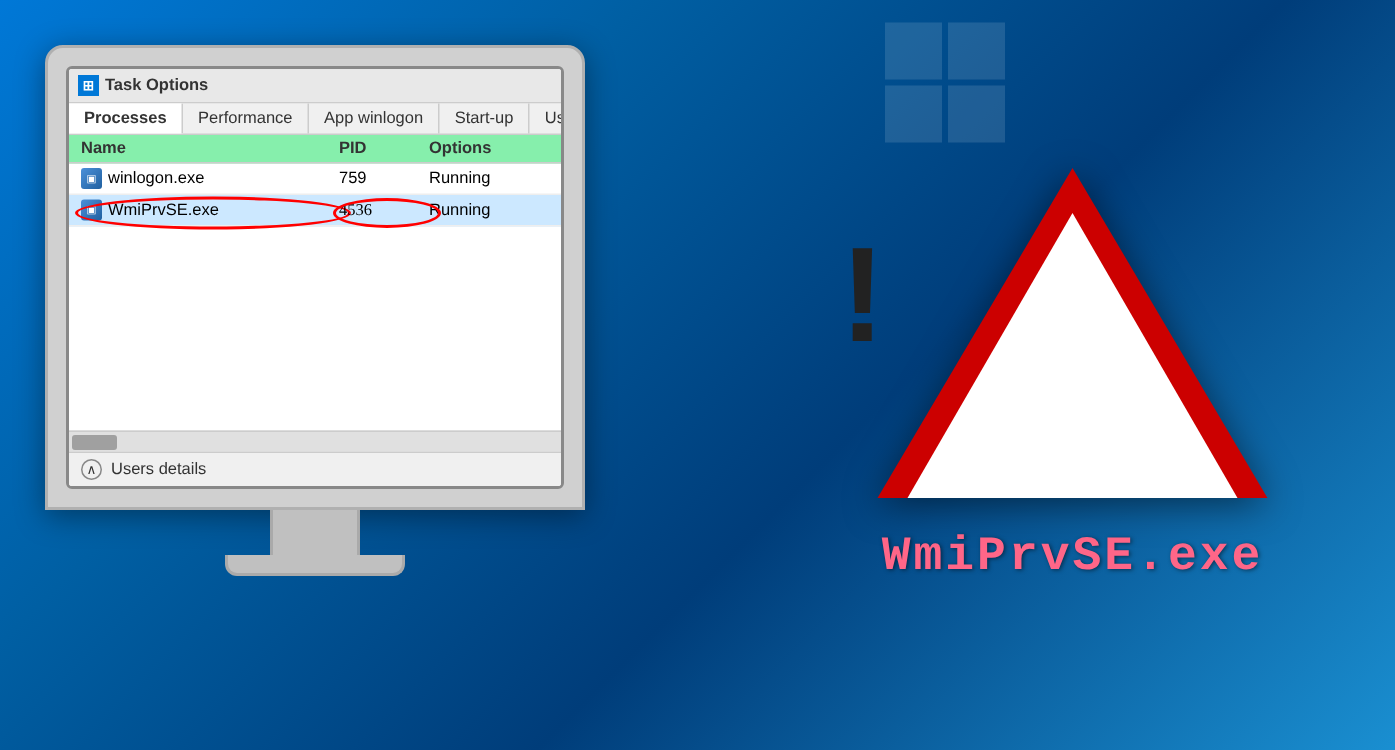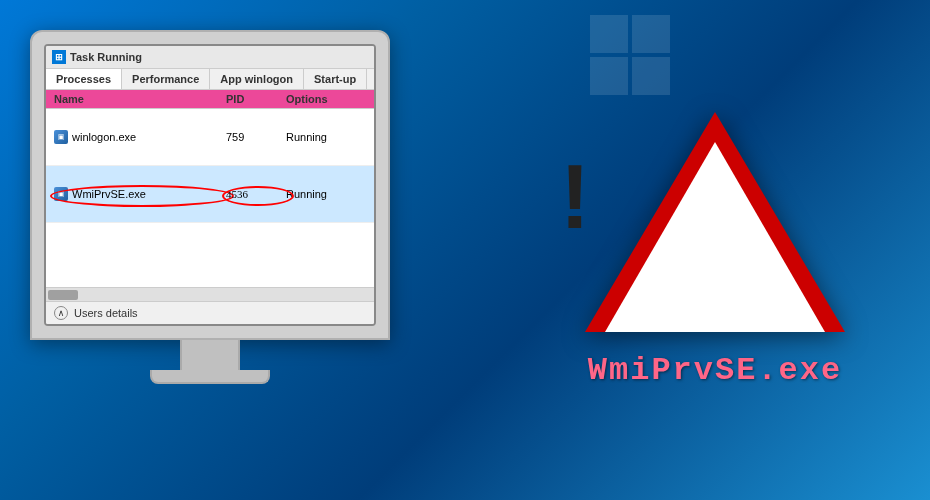--- a/index.html
+++ b/index.html
@@ -112,51 +112,50 @@
       border-bottom: 1px solid #ccc;
       font-size: 11px;
     }
 
     .tm-tab {
       padding: 4px 10px;
       cursor: pointer;
       border-right: 1px solid #ccc;
       color: #333;
       white-space: nowrap;
-      font-weight: bold;
     }
 
     .tm-tab:first-child {
       background: white;
       border-bottom: none;
       font-weight: 600;
       text-align: center;
     }
 
     .tm-content {
       flex: 1;
       background: white;
       overflow: hidden;
     }
 
     .tm-table-header {
       display: grid;
       grid-template-columns: 1fr 60px 80px;
       padding: 3px 8px;
-      background: #ec4899;
+      background: #86efac;
       border-bottom: 1px solid #ccc;
       font-weight: 600;
       font-size: 11px;
       color: #333;
     }
 
     .tm-row {
       display: grid;
       grid-template-columns: 1fr 60px 80px;
-      padding: 21px 8px;
+      padding: 3px 8px;
       border-bottom: 1px solid #eee;
       font-size: 11px;
       align-items: center;
     }
 
     .tm-row.highlighted {
       background: #cce8ff;
     }
 
     .tm-row .proc-name {
@@ -327,21 +326,21 @@
   </div>
 </div>
 
 <div class="monitor-wrapper">
   <div class="monitor">
     <div class="monitor-screen">
       <div class="taskmanager">
 
         <div class="tm-titlebar">
           <span class="tm-icon">⊞</span>
-          <span>Task Running</span>
+          <span>Task Options</span>
         </div>
 
 
         <div class="tm-tabs">
           <div class="tm-tab">Processes</div>
           <div class="tm-tab">Performance</div>
           <div class="tm-tab">App winlogon</div>
           <div class="tm-tab">Start-up</div>
           <div class="tm-tab">Users</div>
         </div>

